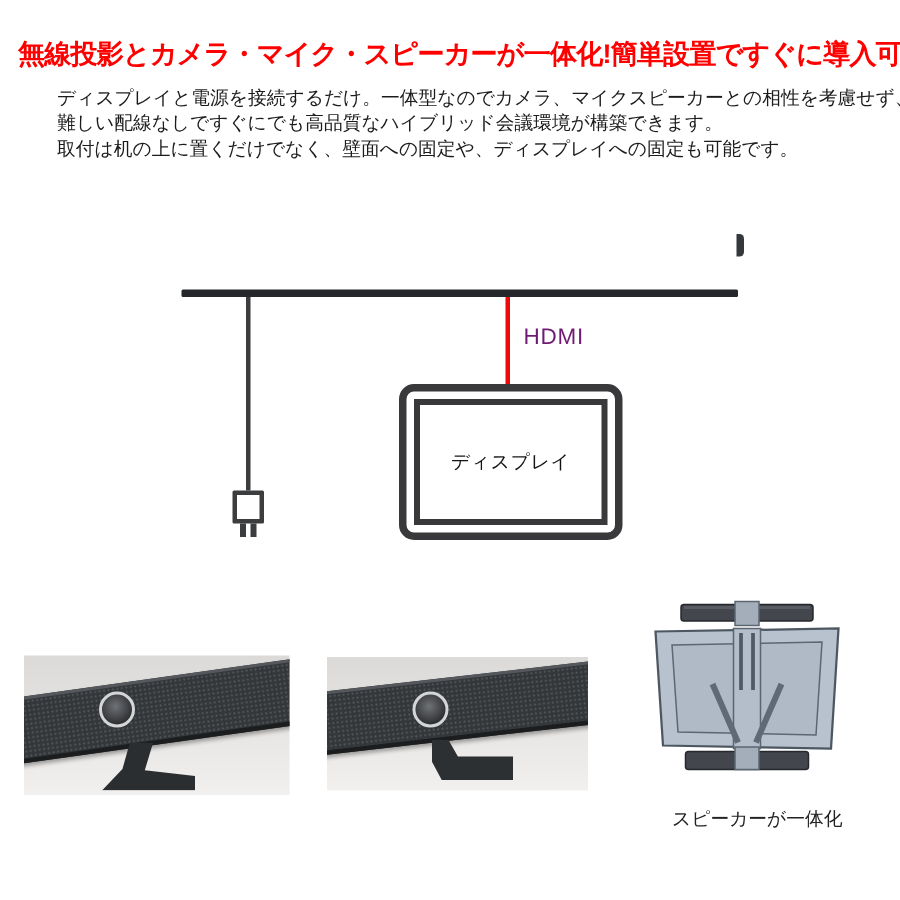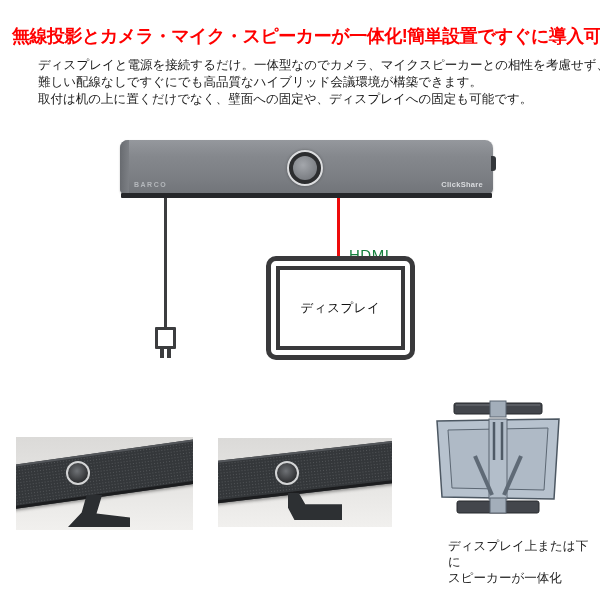--- a/index.html
+++ b/index.html
@@ -54,21 +54,21 @@
   }
 
   
   .cable  { position:absolute; left:164px; top:198px; width:3px; height:129px; background:#3c3d3f; }
   .plug   { position:absolute; left:155px; top:327px; width:21px; height:22px;
             border:3px solid #3c3d3f; background:#fff; border-radius:1px; }
   .prong  { position:absolute; width:4px; height:9px; background:#3c3d3f; top:349px; }
   .prong.a{ left:160px; } .prong.b{ left:167px; }
 
   .hdmi-line  { position:absolute; left:337px; top:198px; width:3px; height:58px; background:#ee0a0a; }
-  .hdmi-label { position:absolute; left:349px; top:216px; font-size:15px; color:#15803d; letter-spacing:.5px;margin-top:30px; }
+  .hdmi-label { position:absolute; left:349px; top:216px; font-size:15px; color:#701a75; letter-spacing:.5px; }
 
   .display-outer {
     position:absolute; left:266px; top:256px; width:149px; height:104px;
     border:5px solid #39393b; border-radius:10px; background:#fff; padding:5px;
   }
   .display-inner {
     width:100%; height:100%; border:4px solid #39393b; background:#fff;
     display:flex; align-items:center; justify-content:center;
   }
   .display-inner span { font-size:12.5px; color:#111; letter-spacing:.5px; }
@@ -118,28 +118,20 @@
 <div id="page">
 
   <h1 class="title">無線投影とカメラ・マイク・スピーカーが一体化!簡単設置ですぐに導入可能</h1>
 
   <div class="intro">
     <div>ディスプレイと電源を接続するだけ。一体型なのでカメラ、マイクスピーカーとの相性を考慮せず、</div>
     <div>難しい配線なしですぐにでも高品質なハイブリッド会議環境が構築できます。</div>
     <div>取付は机の上に置くだけでなく、壁面への固定や、ディスプレイへの固定も可能です。</div>
   </div>
 
-  <div class="device">
-    <div class="device-left"></div>
-    <div class="cam-outer">
-      <div class="cam-inner"></div>
-    </div>
-    <span class="brand">BARCO</span>
-    <span class="prod">ClickShare</span>
-  </div>
   <div class="device-base"></div>
   <div class="side-notch"></div>
 
   <div class="cable"></div>
   <div class="plug"></div>
   <div class="prong a"></div>
   <div class="prong b"></div>
 
   <div class="hdmi-line"></div>
   <div class="hdmi-label">HDMI</div>
@@ -176,17 +168,16 @@
     <line x1="74" y1="22" x2="74" y2="60" stroke="#4f5a66" stroke-width="2.5"></line>
 
     <line x1="47" y1="56" x2="64" y2="95" stroke="#5f6a76" stroke-width="4"></line>
     <line x1="93" y1="56" x2="76" y2="95" stroke="#5f6a76" stroke-width="4"></line>
 
     <rect x="29" y="101" width="82" height="12" rx="2" fill="#43464c" stroke="#26282c"></rect>
     <rect x="62" y="98" width="16" height="15" fill="#a3aeba" stroke="#5a6571"></rect>
   </svg>
 
   <div id="cap3">
-    <div>ディスプレイ上または下に</div>
     <div>スピーカーが一体化</div>
   </div>
 
 </div>
 
 </body></html>

